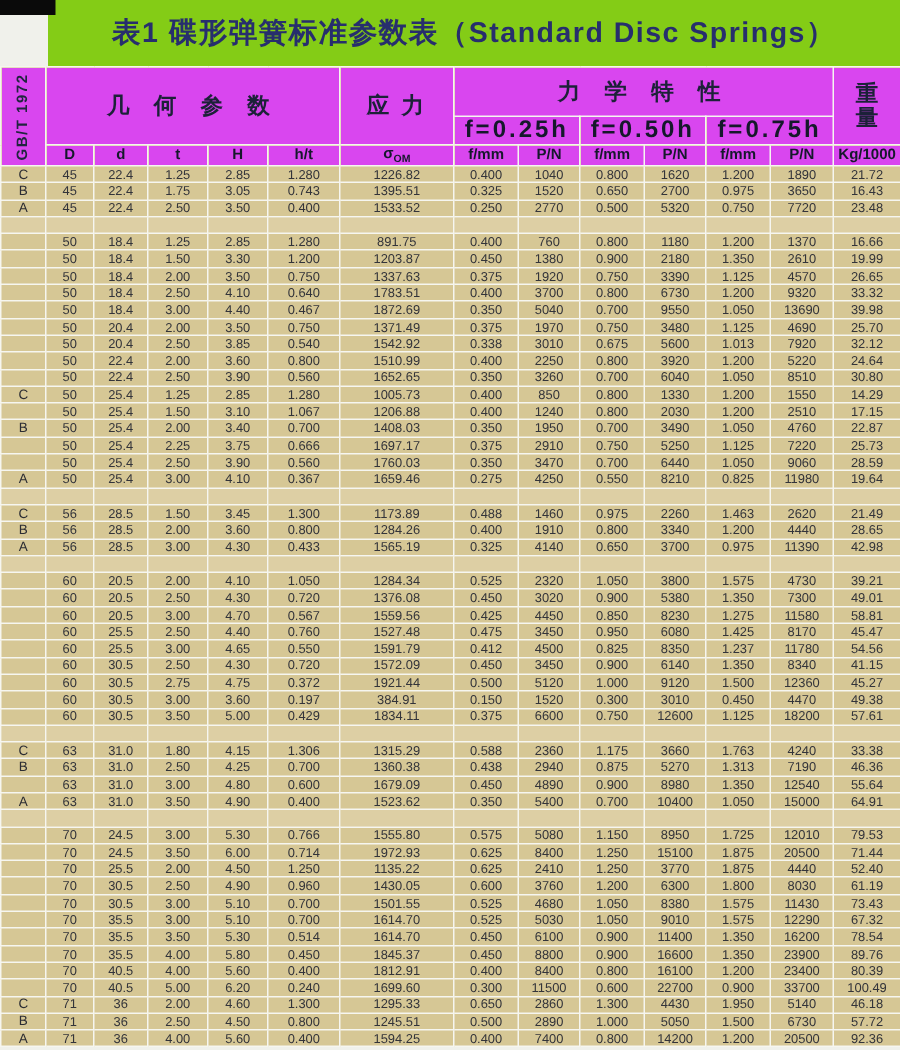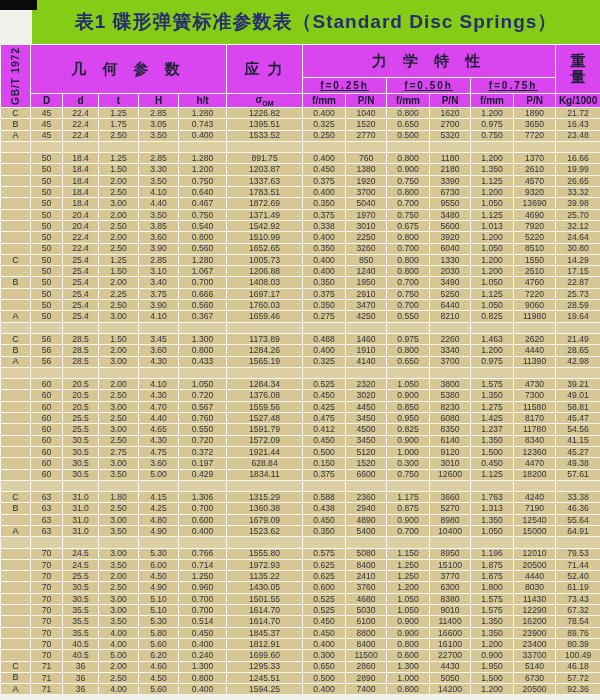--- a/index.html
+++ b/index.html
@@ -26,21 +26,21 @@
   }
   td,th{
     border:1px solid #f6f6f0;
     text-align:center;vertical-align:middle;
     overflow:hidden;white-space:nowrap;
     padding:0;
   }
   thead th{background:#d946ef;color:#1c2138;font-weight:bold;}
   th.big-cn{font-size:15px;letter-spacing:6px;height:32px;}
   th.weight-cn{font-size:15px;line-height:1.05;letter-spacing:0;}
-  th.fband{font-size:10px;font-weight:bold;letter-spacing:2px;height:15px;color:#15182b;text-decoration:underline;}
+  th.fband{font-size:16px;font-weight:bold;letter-spacing:2px;height:15px;color:#15182b;}
   th.colhead{font-size:10px;font-weight:bold;height:13px;color:#15182b;}
   th.gbt{
     font-size:10px;font-weight:bold;color:#20253f;
   }
   th.gbt .vert{
     writing-mode:vertical-rl;transform:rotate(180deg);
     letter-spacing:1px;margin:0 auto;
   }
   .sigma-sub{font-size:7px;vertical-align:sub;font-weight:bold;}
   tbody td{
@@ -606,21 +606,21 @@
         <td>12360</td>
         <td>45.27</td>
       </tr>
       <tr>
         <td class="lbl"></td>
         <td>60</td>
         <td>30.5</td>
         <td>3.00</td>
         <td>3.60</td>
         <td>0.197</td>
-        <td>628.84</td>
+        <td>384.91</td>
         <td>0.150</td>
         <td>1520</td>
         <td>0.300</td>
         <td>3010</td>
         <td>0.450</td>
         <td>4470</td>
         <td>49.38</td>
       </tr>
       <tr>
         <td class="lbl"></td>
@@ -739,21 +739,21 @@
         <td>70</td>
         <td>24.5</td>
         <td>3.00</td>
         <td>5.30</td>
         <td>0.766</td>
         <td>1555.80</td>
         <td>0.575</td>
         <td>5080</td>
         <td>1.150</td>
         <td>8950</td>
-        <td>1.196</td>
+        <td>1.725</td>
         <td>12010</td>
         <td>79.53</td>
       </tr>
       <tr>
         <td class="lbl"></td>
         <td>70</td>
         <td>24.5</td>
         <td>3.50</td>
         <td>6.00</td>
         <td>0.714</td>

